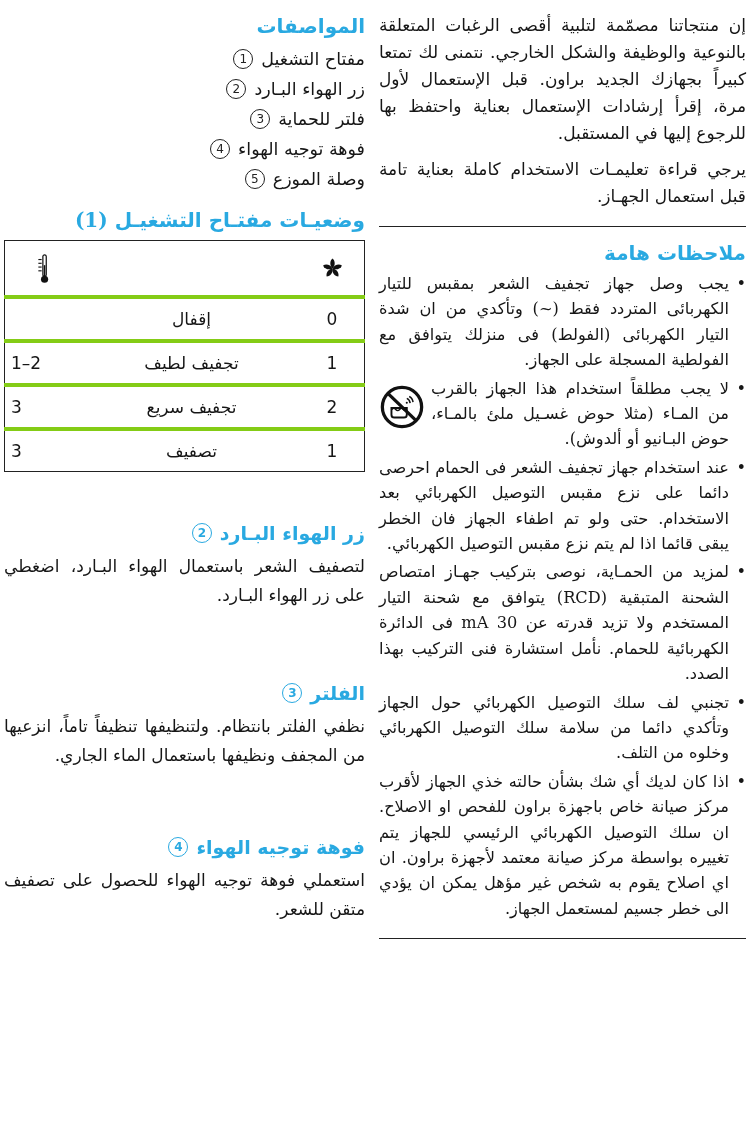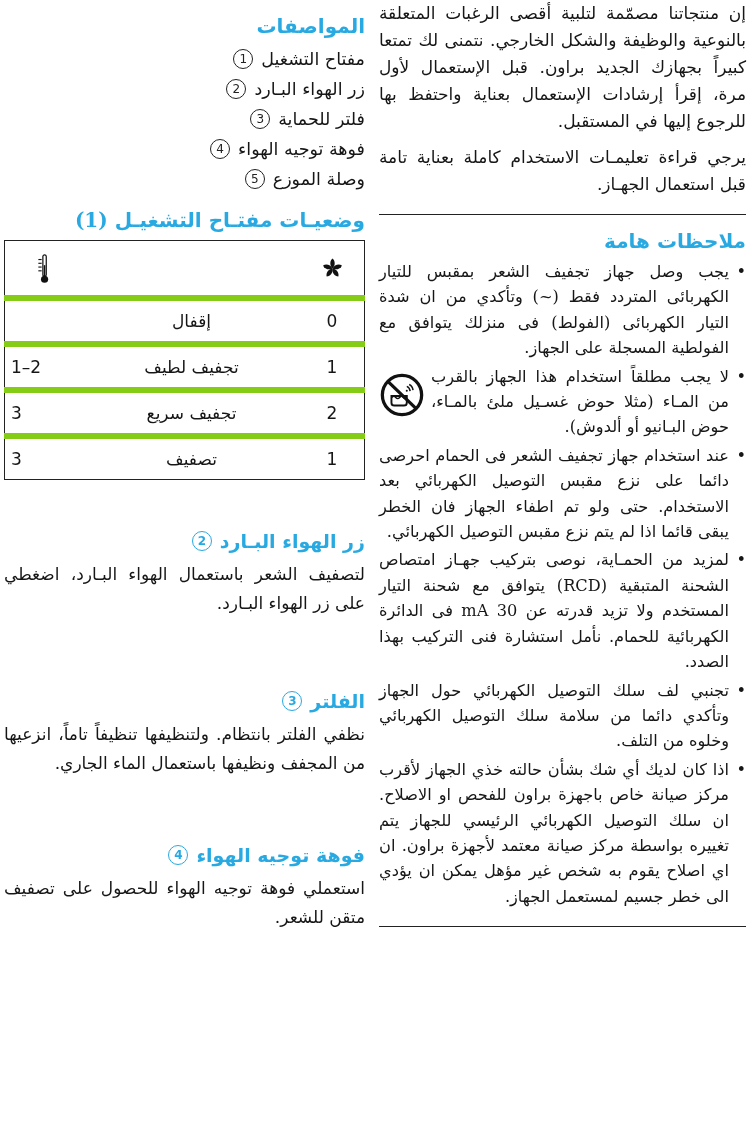--- a/index.html
+++ b/index.html
@@ -9,21 +9,21 @@
     color:#161616;
   }
   .col{position:absolute;top:0;}
   .col-right{left:379px;width:367px;direction:rtl;}
   .col-left{left:4px;width:361px;direction:rtl;}
   h1.lang-title{
     font-size:23px;font-weight:bold;margin:2px 0 10px 0;text-align:right;
   }
   .accent{color:#29a9e1;}
   p.body-p{
-    font-size:17px;line-height:27px;margin:0 0 0 0;text-align:justify;
+    font-size:17px;line-height:27px;margin:12px 0 0 0;text-align:justify;
   }
   p.body-p + p.body-p{margin-top:9px;}
   .rule{border:none;border-top:1.4px solid #222;margin:0;}
   .rule-notes-top{margin-top:16px;}
   .rule-notes-bottom{margin-top:17px;}
   h2.section-h{
     font-size:20px;font-weight:bold;margin:14px 0 6px 0;text-align:right;
   }
   ul.notes-list{list-style:none;margin:0;padding:0;}
   ul.notes-list li{
@@ -49,21 +49,21 @@
     font-size:12px;line-height:1;flex:0 0 auto;
     font-family:"DejaVu Sans",sans-serif;color:#222;background:#fff;
   }
   .num-circle.blue{border-color:#29a9e1;color:#29a9e1;}
   h2.switch-h{}
   table.switch-table{
     width:100%;border-collapse:collapse;direction:rtl;margin-top:8px;
     border:1.6px solid #222;
   }
   table.switch-table td{
-    border-top:6px solid #84cc16;padding:0 6px;font-size:17px;
+    border-top:4px solid #84cc16;padding:0 6px;font-size:17px;
   }
   table.switch-table tr.hdr td{border-top:none;height:54px;}
   table.switch-table tr.data-row td{height:40px;}
   td.cell-speed{width:52px;text-align:center;font-family:"DejaVu Sans",sans-serif;}
   td.cell-label{text-align:center;}
   td.cell-temp{width:66px;text-align:left;direction:ltr;unicode-bidi:isolate;
     font-family:"DejaVu Sans",sans-serif;}
   td.hdr-fan{text-align:center;}
   td.hdr-temp{text-align:center;}
   .dev-section{margin-top:0;}

